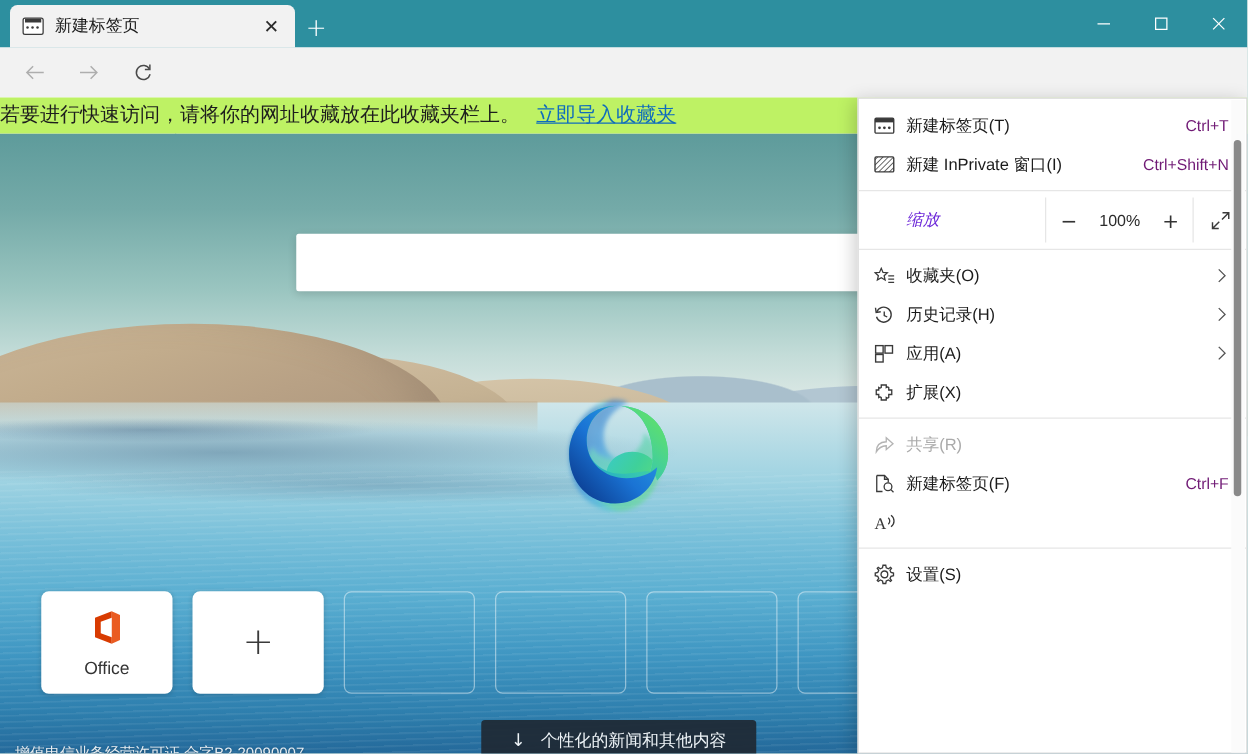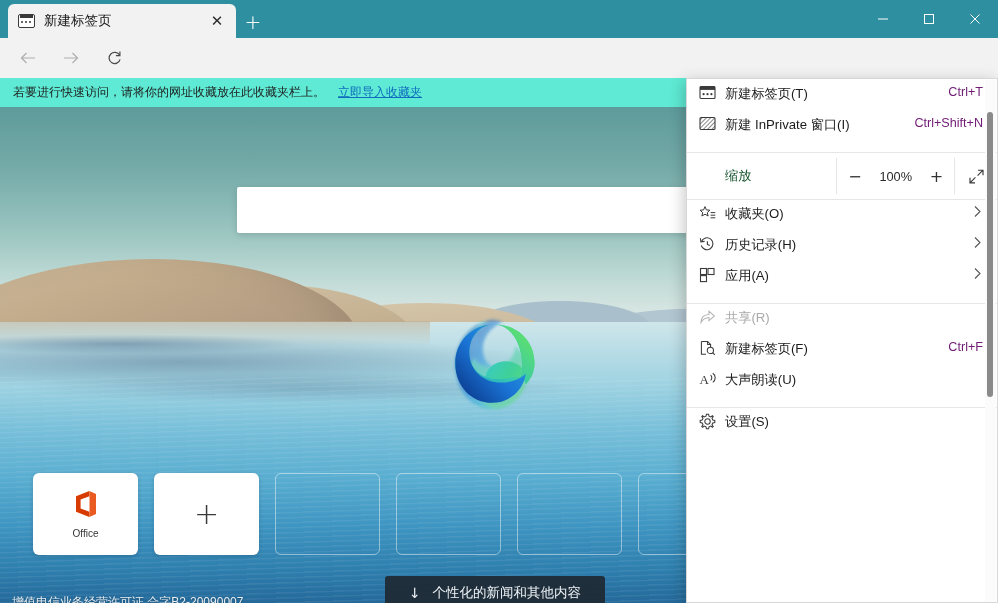--- a/index.html
+++ b/index.html
@@ -81,23 +81,23 @@
   .tb-right{position:absolute;top:43px;right:4px;display:flex;align-items:center;}
   .tb-ricon{
     width:34px;height:32px;border-radius:4px;margin-left:2px;
     display:flex;align-items:center;justify-content:center;
   }
   .tb-ricon.active{background:#d8d8d8;}
   .dots{font-size:17px;letter-spacing:1.2px;color:#2b2b2b;line-height:1;font-family:"DejaVu Sans",sans-serif;}
 
   
   .bookmarkbar{
-    position:absolute;left:0;top:78px;width:998px;height:29px;background:#5eead4;
-    display:flex;align-items:center;padding-left:13px;box-sizing:border-box;
-    font-size:12px;color:#1d1d1d;
+    position:absolute;left:0;top:78px;width:998px;height:29px;background:#bef264;
+    display:flex;align-items:center;box-sizing:border-box;
+    font-size:16px;color:#1d1d1d;
   }
   .bm-link{color:#0f6cbd;text-decoration:underline;margin-left:13px;}
 
   
   .page{
     position:absolute;left:0;top:107px;width:998px;height:496px;overflow:hidden;
     background:#8fb8b6;
   }
   .sky{
     position:absolute;left:0;top:0;width:100%;height:215px;
@@ -179,21 +179,21 @@
   .bing-b{flex:0 0 auto;width:20px;height:24px;display:flex;align-items:center;justify-content:center;}
 
   
   .tiles{position:absolute;left:33px;top:366px;display:flex;gap:16px;}
   .tile{
     width:105px;height:82px;border-radius:6px;box-sizing:border-box;
     display:flex;flex-direction:column;align-items:center;justify-content:center;
   }
   .tile.filled{background:#fff;box-shadow:0 1px 4px rgba(0,0,0,.16);}
   .tile.empty{border:1px solid rgba(255,255,255,.45);}
-  .tile-label{font-size:10px;color:#343434;margin-top:9px;}
+  .tile-label{font-size:14px;color:#343434;margin-top:9px;}
   .tile-plus{font-size:30px;color:#3a3a3a;font-weight:300;line-height:1;font-family:"DejaVu Sans",sans-serif;}
   .office-ico{width:26px;height:30px;}
 
   .icp{
     position:absolute;left:12px;top:487px;font-size:12px;color:#e8eef2;white-space:nowrap;
     text-shadow:0 1px 2px rgba(0,0,0,.35);
   }
   .newsbtn{
     position:absolute;left:385px;top:469px;width:220px;height:34px;
     background:#1f2933;color:#fff;border-radius:3px;
@@ -203,33 +203,33 @@
   .newsbtn .arrow{font-size:14px;font-family:"DejaVu Sans",sans-serif;}
 
   
   .menu{
     position:absolute;right:0;top:78px;width:312px;height:525px;
     background:#ffffff;border:1px solid #d8d8d8;box-sizing:border-box;
     box-shadow:-3px 3px 14px rgba(0,0,0,.20);
     overflow:hidden;
   }
   .mi{
-    position:relative;height:31px;display:flex;align-items:flex-start;
+    position:relative;height:31px;display:flex;align-items:center;
     padding:0 12px 0 12px;box-sizing:border-box;
   }
   .mi .mico{
     flex:0 0 auto;width:26px;display:flex;align-items:center;justify-content:flex-start;
   }
   .mi .mlabel{flex:1 1 auto;font-size:13.2px;color:#1b1b1b;white-space:nowrap;}
   .mi .mshort{flex:0 0 auto;font-size:12.6px;color:#701a75;margin-right:2px;}
   .mi .mchev{flex:0 0 auto;width:16px;display:flex;align-items:center;justify-content:center;color:#555;}
   .mi.disabled .mlabel{color:#aaaaaa;}
   .msep{height:1px;background:#e6e6e6;margin:5px 0;}
   .zoomrow{height:36px;display:flex;align-items:center;}
-  .zoomrow .zlabel{width:150px;padding-left:38px;box-sizing:border-box;font-size:13.2px;color:#14532d;}
+  .zoomrow .zlabel{width:150px;padding-left:38px;box-sizing:border-box;font-size:13.2px;color:#6d28d9;font-style:italic;}
   .zoomrow .zdiv{width:1px;height:36px;background:#e6e6e6;}
   .zbtn{width:36px;height:36px;display:flex;align-items:center;justify-content:center;color:#333;font-size:16px;font-family:"DejaVu Sans",sans-serif;}
   .zval{width:46px;text-align:center;font-size:12.8px;color:#2b2b2b;}
   .zfull{width:42px;height:36px;display:flex;align-items:center;justify-content:center;}
   .menu-scrollbar{
     position:absolute;right:1px;top:1px;width:11px;height:523px;background:#fbfbfb;
   }
   .menu-thumb{
     position:absolute;right:3px;top:32px;width:6px;height:285px;background:#8a8a8a;border-radius:3px;
   }
@@ -512,20 +512,28 @@
             <rect x="1.5" y="8.6" width="6" height="6" fill="none" stroke="#3a3a3a" stroke-width="1.1"></rect>
           </svg>
       </span>
       <span class="mlabel">应用(A)</span>
       <span class="mchev">
         <svg width="9" height="13" viewBox="0 0 9 13">
             <path d="M2 1.5 L7 6.5 L2 11.5" fill="none" stroke="#555" stroke-width="1.1"></path>
           </svg>
       </span>
     </div>
+    <div class="mi">
+      <span class="mico">
+        <svg width="17" height="16" viewBox="0 0 17 16">
+            <path d="M6 2 L10 2 L10 4 A1.6 1.6 0 0 1 12 4 L12 6 L14.4 6 L14.4 9.6 L12 9.6 L12 12 A1.6 1.6 0 0 1 10 12 L10 14 L6 14 L6 12 A1.6 1.6 0 0 0 4 12 L4 9.6 L2 9.6 L2 6 L4 6 L4 4 A1.6 1.6 0 0 0 6 4 Z" fill="none" stroke="#3a3a3a" stroke-width="1.05"></path>
+          </svg>
+      </span>
+      <span class="mlabel">扩展(X)</span>
+    </div>
 
     <div class="msep"></div>
 
     <div class="mi disabled">
       <span class="mico">
         <svg width="17" height="16" viewBox="0 0 17 16">
             <path d="M2 13.5 C2 8 5.5 5.6 10 5.4 L10 2.2 L15.4 7 L10 11.6 L10 8.6 C6.4 8.8 3.8 10.4 2 13.5 Z" fill="none" stroke="#b4b4b4" stroke-width="1.05"></path>
           </svg>
       </span>
       <span class="mlabel">共享(R)</span>
@@ -544,21 +552,20 @@
       <span class="mshort">Ctrl+F</span>
     </div>
     <div class="mi">
       <span class="mico">
         <svg width="18" height="16" viewBox="0 0 18 16">
             <text x="0.5" y="13" font-family="Liberation Serif, serif" font-size="13" fill="#3a3a3a">A</text>
             <path d="M11.6 4.2 A3.4 3.4 0 0 1 11.6 9.4" fill="none" stroke="#3a3a3a" stroke-width="1.05"></path>
             <path d="M13.8 2.2 A5.6 5.6 0 0 1 13.8 11.4" fill="none" stroke="#3a3a3a" stroke-width="1.05"></path>
           </svg>
       </span>
-      <span class="mlabel">大声朗读(U)</span>
     </div>
 
     <div class="msep"></div>
 
     <div class="mi">
       <span class="mico">
         <svg width="17" height="17" viewBox="0 0 17 17">
             <circle cx="8.5" cy="8.5" r="2.7" fill="none" stroke="#3a3a3a" stroke-width="1.05"></circle>
             <path d="M8.5 1.2 L9.6 1.2 L10 3.2 L11.8 4 L13.4 2.8 L14.2 3.6 L13 5.2 L13.8 7 L15.8 7.4 L15.8 9.6 L13.8 10 L13 11.8 L14.2 13.4 L13.4 14.2 L11.8 13 L10 13.8 L9.6 15.8 L7.4 15.8 L7 13.8 L5.2 13 L3.6 14.2 L2.8 13.4 L4 11.8 L3.2 10 L1.2 9.6 L1.2 7.4 L3.2 7 L4 5.2 L2.8 3.6 L3.6 2.8 L5.2 4 L7 3.2 L7.4 1.2 Z" fill="none" stroke="#3a3a3a" stroke-width="1.05"></path>
           </svg>

